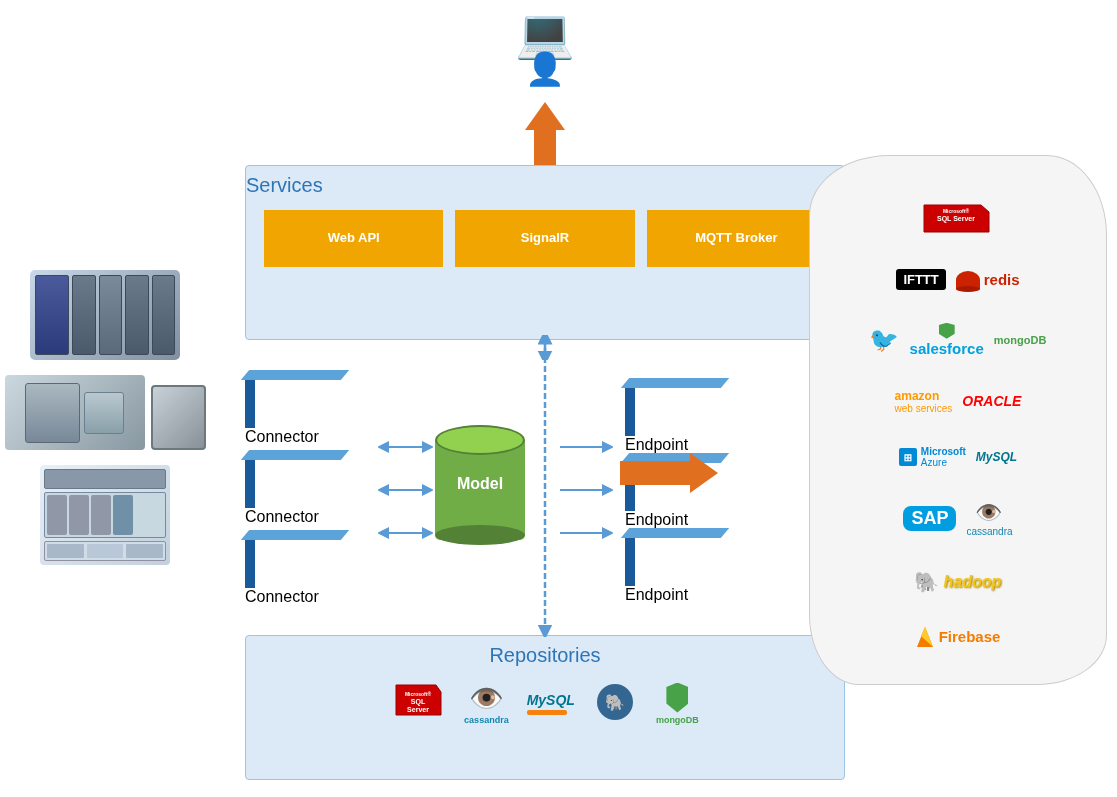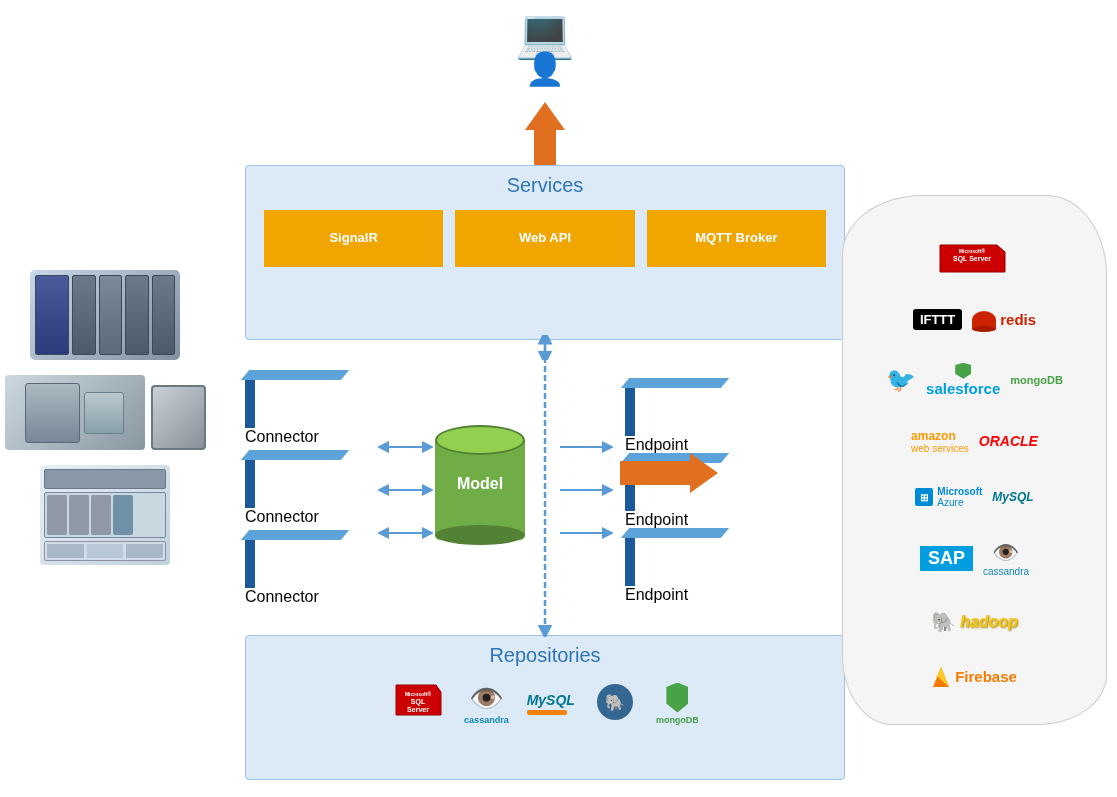--- a/index.html
+++ b/index.html
@@ -10,23 +10,22 @@
       font-family: 'Segoe UI', Arial, sans-serif;
       overflow: hidden;
       position: relative;
     }
 
     
     .cloud-container {
       position: absolute;
       right: 10px;
       top: 155px;
-      width: 265px;
+      width: 298px;
       height: 530px;
-      margin-top: 40px;
     }
     .cloud-shape {
       position: absolute;
       width: 100%;
       height: 100%;
       background: #f5f5f5;
       border: 1.5px solid #ccc;
       border-radius: 80px 60px 70px 50px / 60px 80px 50px 70px;
       display: flex;
       flex-direction: column;
@@ -78,21 +77,20 @@
       position: absolute;
       top: 155px;
       left: 30px;
       right: 30px;
       height: 175px;
       background: #dce9f7;
       border: 1.5px solid #9dc3e6;
       border-radius: 4px;
     }
     .services-title {
-      text-align: center;
       color: #2e75b6;
       font-size: 20px;
       padding: 8px 0 5px;
       font-weight: 400;
     }
     .services-row {
       display: flex;
       gap: 12px;
       padding: 8px 18px;
       justify-content: center;
@@ -437,22 +435,22 @@
   <div style="position:absolute;top:92px;left:50%;transform:translateX(-50%);">
     <div class="orange-arrow-up">
       <div class="orange-arrow-head" style="border-bottom-color:#e07020;"></div>
       <div class="orange-arrow-shaft" style="height:45px;"></div>
     </div>
   </div>
 
   <div class="services-box">
     <div class="services-title">Services</div>
     <div class="services-row">
+      <div class="service-block">Web API</div>
       <div class="service-block">SignalR</div>
-      <div class="service-block">Web API</div>
       <div class="service-block">MQTT Broker</div>
     </div>
   </div>
 
   <div class="middle-section">
 
     <div class="connectors-col">
       <div class="connector-block">
         <div class="box3d">
           <div class="box3d-top"></div>
@@ -690,21 +688,21 @@
         </div>
         <div style="text-align:left;">
           <div style="color:#0089d6;font-size:10px;font-weight:bold;">Microsoft</div>
           <div style="color:#0089d6;font-size:10px;">Azure</div>
         </div>
       </div>
       <div style="color:#00758f;font-size:12px;font-weight:900;font-style:italic;">MySQL</div>
     </div>
 
     <div class="cloud-row">
-      <div style="background:#009ee0;color:#fff;padding:2px 8px;border-radius:0;font-weight:900;font-size:18px;">SAP</div>
+      <div style="background:#009ee0;color:#fff;padding:2px 8px;border-radius:8px;font-weight:900;font-size:18px;">SAP</div>
       <div style="display:flex;flex-direction:column;align-items:center;">
         <span style="font-size:22px;">👁️</span>
         <span style="color:#1287b1;font-size:10px;">cassandra</span>
       </div>
     </div>
 
     <div class="cloud-row">
       <div style="display:flex;align-items:center;gap:4px;">
         <span style="font-size:20px;">🐘</span>
         <span style="color:#f5c518;font-size:16px;font-weight:900;font-style:italic;text-shadow:1px 1px 2px #a08000;">hadoop</span>

